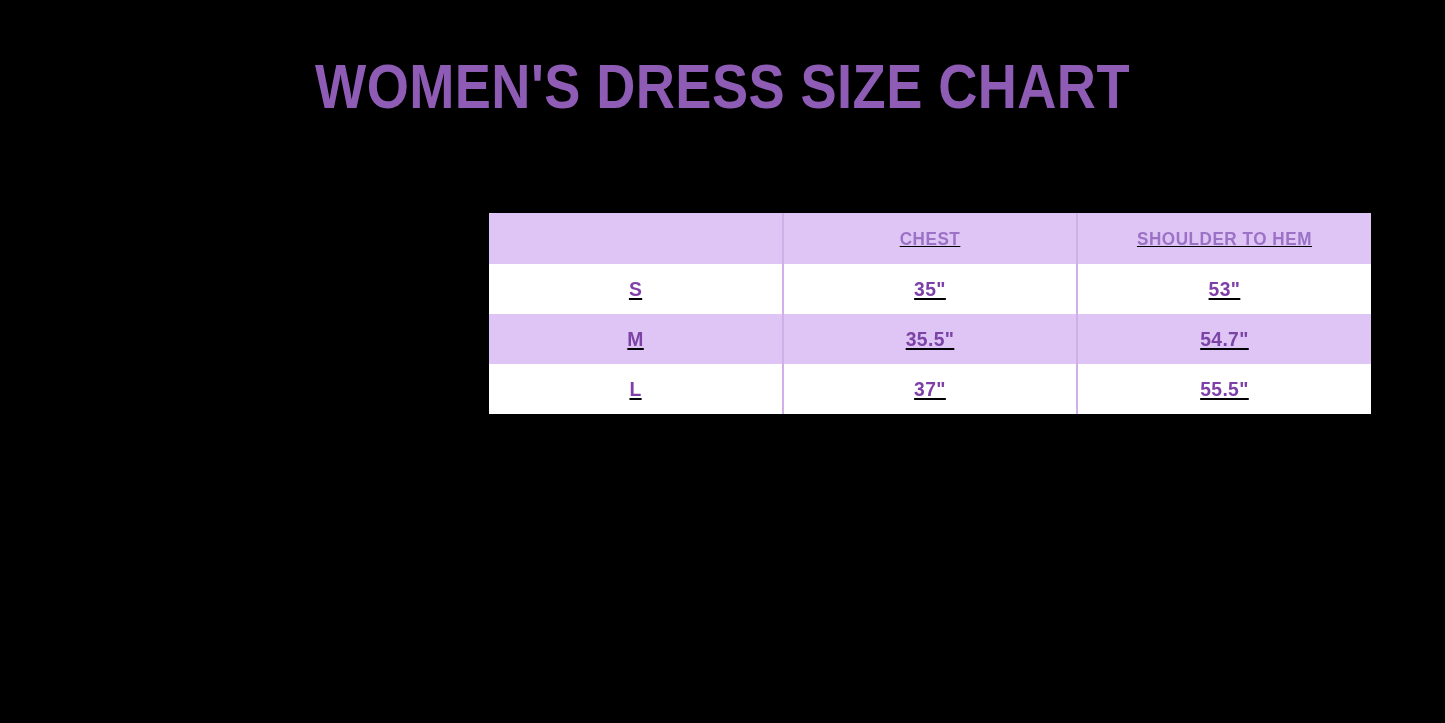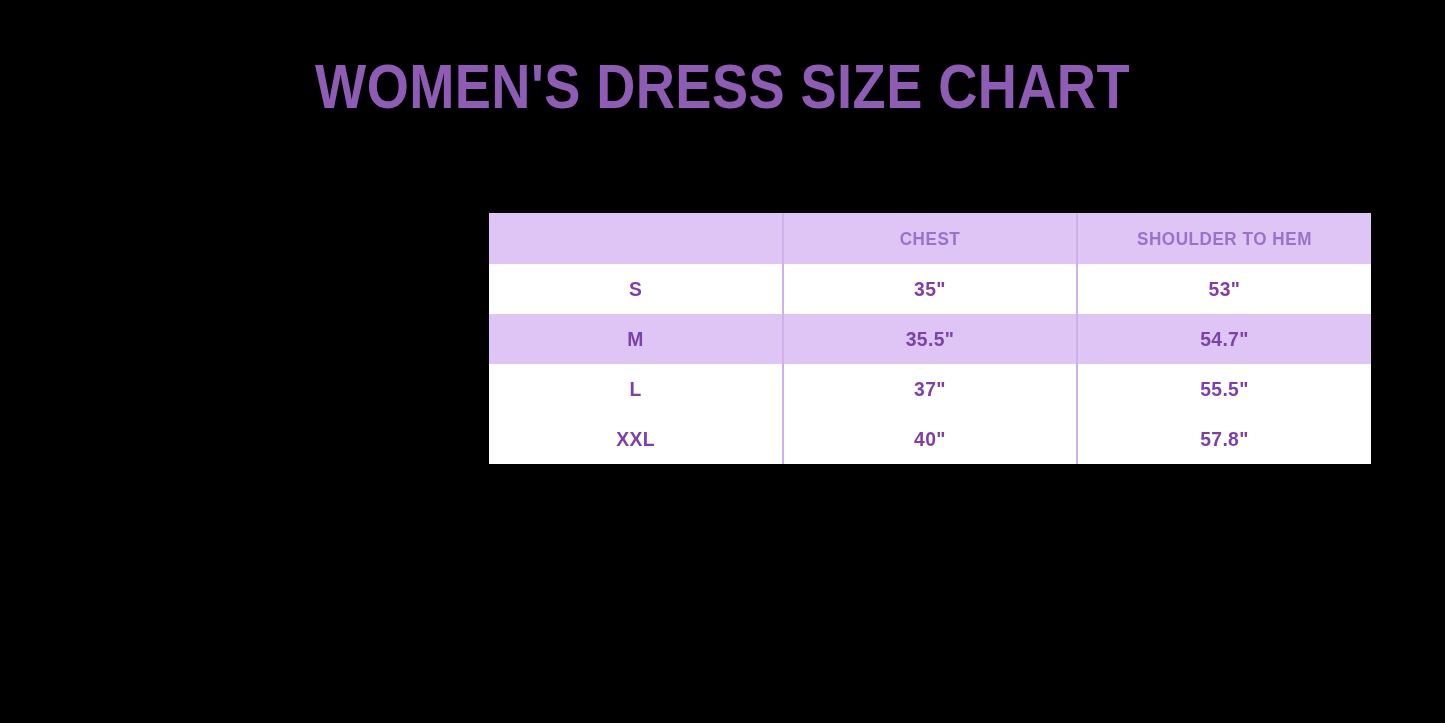--- a/index.html
+++ b/index.html
@@ -39,20 +39,21 @@
     transform: scaleX(0.86);
     transform-origin: center top;
   }
 
   
   .size-table-wrap {
     position: absolute;
     left: 489px;
     top: 213px;
     width: 882px;
+    text-decoration: underline;
   }
 
   table.size-table {
     width: 882px;
     border-collapse: collapse;
     table-layout: fixed;
     font-family: "Liberation Sans", sans-serif;
   }
 
   table.size-table col.c-size  { width: 294px; }
@@ -142,22 +143,17 @@
         <tr class="row-shaded">
           <td>M</td>
           <td class="div-left">35.5"</td>
           <td class="div-left">54.7"</td>
         </tr>
         <tr class="row-plain">
           <td>L</td>
           <td class="div-left">37"</td>
           <td class="div-left">55.5"</td>
         </tr>
-        <tr class="row-plain">
-          <td>XXL</td>
-          <td class="div-left">40"</td>
-          <td class="div-left">57.8"</td>
-        </tr>
       </tbody>
     </table>
   </div>
 
 </div>
 
 </body></html>

